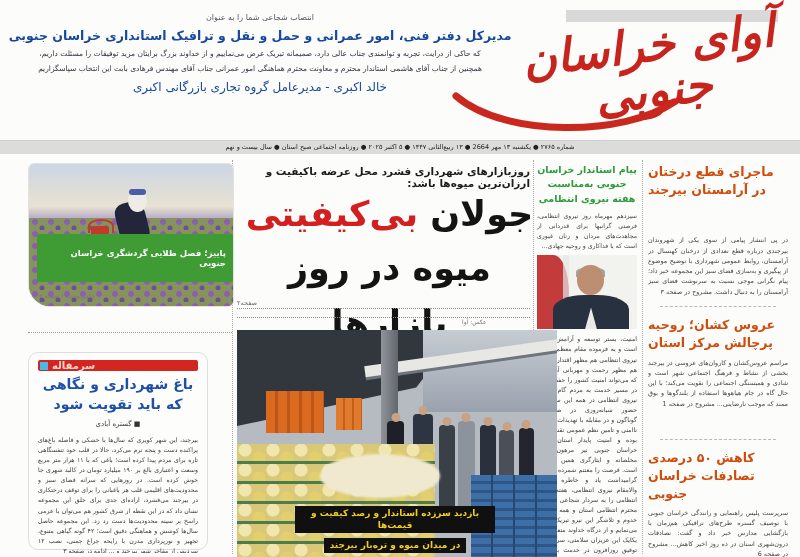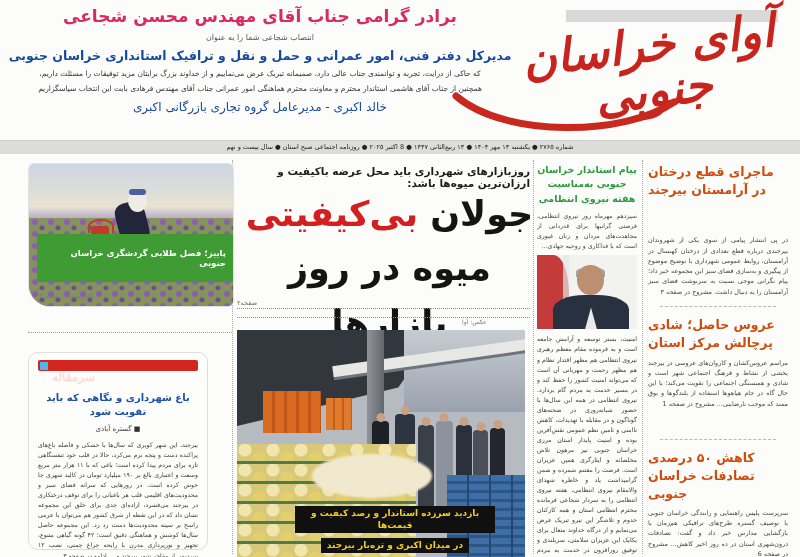--- a/index.html
+++ b/index.html
@@ -49,21 +49,21 @@
   
   .lead-kicker{left:237px;top:165px;width:293px;font-size:10.5px;font-weight:bold;color:#1c1c1c;
                text-align:right;}
   .lead-headline{left:237px;top:181px;width:293px;text-align:center;font-weight:bold;
                  font-size:35px;line-height:1.55;color:#141414;letter-spacing:-1px;}
   .hl-red{color:#d31f1f;}
   .lead-pageref{left:237px;top:299px;font-size:6.5px;color:#666;}
   .dotrule{width:293px;left:237px;border-top:1px dotted #8d8d8d;}
   .lead-credit{left:462px;top:318px;width:68px;font-size:6px;color:#777;text-align:left;}
   
-  .market{left:237px;top:330px;width:288px;height:227px;background:#b6bbc2;overflow:hidden;}
+  .market{left:237px;top:330px;width:320px;height:227px;background:#b6bbc2;overflow:hidden;}
   .mk-canopy{position:absolute;left:0;top:0;width:100%;height:46%;background:#32363d;
              clip-path:polygon(0 0,70% 0,56% 55%,0 92%);}
   .mk-sky{position:absolute;right:0;top:0;width:42%;height:36%;background:linear-gradient(180deg,#c7ccd2,#9aa2ae);}
   .mk-roof{position:absolute;right:-12px;top:22px;width:205px;height:11px;background:#e7e7e3;
            transform:rotate(-8deg);box-shadow:0 3px 0 #6e747c;}
   .mk-pillar{position:absolute;left:45%;top:0;width:17px;height:60%;background:linear-gradient(90deg,#90949a,#62666d);}
   .mk-cont1{position:absolute;left:9%;top:27%;width:58px;height:42px;background:
             repeating-linear-gradient(90deg,#d96a20 0 9px,#bf5617 9px 12px);}
   .mk-cont2{position:absolute;left:31%;top:30%;width:26px;height:32px;background:
             repeating-linear-gradient(90deg,#e07a2c 0 7px,#c45e1a 7px 9px);}
@@ -107,60 +107,59 @@
   .sf-capband{position:absolute;left:8px;bottom:24px;background:#3f9c35;color:#fff;font-size:8.5px;
               font-weight:bold;padding:14px 7px;border-radius:2px;}
   .sf-credit{position:absolute;left:10px;bottom:7px;font-size:6px;color:#777;}
   .left-dotrule{left:28px;top:332px;width:204px;border-top:1px dotted #9a9a9a;}
   
   .editorial{left:28px;top:352px;width:180px;height:198px;background:#fdfdfc;border:1px solid #ddd;
              border-radius:10px;padding:7px 9px;box-sizing:border-box;}
   .ed-band{position:relative;height:11px;background:#d32h;}
   .ed-band{position:relative;height:11px;background:#d3261f;border-radius:2px;}
   .ed-sq{position:absolute;left:2px;top:1.5px;width:8px;height:8px;background:#4db9e6;}
-  .ed-label{position:absolute;left:14px;top:12px;color:#ffd9d6;font-size:12px;font-weight:bold;line-height:11px;font-family:Liberation Serif, serif;}
-  .ed-title{font-size:10px;font-weight:bold;color:#1d50a8;text-align:center;margin-top:20px;line-height:1.4;}
+  .ed-label{position:absolute;left:14px;top:0;color:#ffd9d6;font-size:10px;font-weight:bold;line-height:11px;}
+  .ed-title{font-size:14px;font-weight:bold;color:#1d50a8;text-align:center;margin-top:4px;line-height:1.4;}
   .ed-byline{font-size:7px;color:#333;text-align:center;margin-top:6px;}
   .ed-body{font-size:6.2px;color:#3a3a3a;text-align:justify;line-height:1.62;margin-top:7px;
            height:118px;overflow:hidden;}
 </style>
 </head>
 <body>
 
 <div class="page">
 
   <div class="abs ad">
-    <div class="ad-l1">برادر گرامی جناب آقای مهندس محسن شجاعی</div>
     <div class="ad-l2">انتصاب شجاعی شما را به عنوان</div>
     <div class="ad-l3">مدیرکل دفتر فنی، امور عمرانی و حمل و نقل و ترافیک استانداری خراسان جنوبی</div>
     <div class="ad-l4">که حاکی از درایت، تجربه و توانمندی جناب عالی دارد، صمیمانه تبریک عرض می‌نماییم و از خداوند بزرگ برایتان مزید توفیقات را مسئلت داریم،</div>
     <div class="ad-l5">همچنین از جناب آقای هاشمی استاندار محترم و معاونت محترم هماهنگی امور عمرانی جناب آقای مهندس فرهادی بابت این انتخاب سپاسگزاریم</div>
     <div class="ad-l6">خالد اکبری - مدیرعامل گروه تجاری بازرگانی اکبری</div>
   </div>
 
   <div class="abs mh-bar"></div>
   <div class="abs mh-title">آوای خراسان جنوبی</div>
   <svg class="abs mh-swoosh" width="230" height="50" viewBox="0 0 230 50">
     <path d="M6,4 C55,46 175,44 224,10" stroke="#c8281e" stroke-width="7" fill="none" stroke-linecap="round"></path>
   </svg>
 
-  <div class="abs dateline">شماره ۲۷۶۵ ● یکشنبه ۱۳ مهر ۱۴۰۴ ● ۱۳ ربیع‌الثانی ۱۴۴۷ ● 8 اکتبر ۲۰۲۵ ● روزنامه اجتماعی صبح استان ● سال بیست و نهم</div>
+  <div class="abs dateline">شماره ۲۷۶۵ ● یکشنبه ۱۳ مهر 2664 ● ۱۳ ربیع‌الثانی ۱۴۴۷ ● ۵ اکتبر ۲۰۲۵ ● روزنامه اجتماعی صبح استان ● سال بیست و نهم</div>
 
   <div class="abs vsep" style="left:642px;"></div>
   <div class="abs vsep" style="left:533px;"></div>
   <div class="abs vsep" style="left:232px;"></div>
 
   <div class="abs sidebar">
     <div>
       <div class="sb-title">ماجرای قطع درختان در آرامستان بیرجند</div>
       <div class="sb-body" style="height:62px;margin-top:36px;">در پی انتشار پیامی از سوی یکی از شهروندان بیرجندی درباره قطع تعدادی از درختان کهنسال در آرامستان، روابط عمومی شهرداری با توضیح موضوع از پیگیری و به‌سازی فضای سبز این مجموعه خبر داد؛ پیام نگرانی موجی نسبت به سرنوشت فضای سبز آرامستان را به دنبال داشت. مشروح در صفحه ۳</div>
     </div>
     <div class="sb-div"></div>
     <div>
-      <div class="sb-title">عروس حاصل؛ شادی پرچالش مرکز استان</div>
+      <div class="sb-title">عروس کشان؛ روحیه پرچالش مرکز استان</div>
       <div class="sb-body" style="height:72px;">مراسم عروس‌کشان و کاروان‌های عروسی در بیرجند بخشی از نشاط و فرهنگ اجتماعی شهر است و شادی و همبستگی اجتماعی را تقویت می‌کند؛ با این حال گاه در جام هیاهوها استفاده از بلندگوها و بوق ممتد که موجب نارضایتی... مشروح در صفحه 1</div>
     </div>
     <div class="sb-div"></div>
     <div>
       <div class="sb-title">کاهش ۵۰ درصدی تصادفات خراسان جنوبی</div>
       <div class="sb-body" style="height:50px;">سرپرست پلیس راهنمایی و رانندگی خراسان جنوبی با توصیف گستره طرح‌های ترافیکی هم‌زمان با بازگشایی مدارس خبر داد و گفت: تصادفات درون‌شهری استان در ده روز اخیر کاهش... مشروح در صفحه 6</div>
     </div>
     <div class="sb-div"></div>
     <div>
       <div class="sb-title">وعده افزایش مزد ۱۴۰۵ کارگران، بالاتر از نورم</div>
@@ -176,21 +175,21 @@
       <div class="gp-stripe"></div>
       <div class="gp-shoulders"></div>
       <div class="gp-shirt"></div>
       <div class="gp-hair"></div>
       <div class="gp-head"></div>
     </div>
     <div class="gov-body">امنیت، بستر توسعه و آرامش جامعه است و به فرموده مقام معظم رهبری نیروی انتظامی هم مظهر اقتدار نظام و هم مظهر رحمت و مهربانی آن است که می‌تواند امنیت کشور را حفظ کند و در مسیر خدمت به مردم گام بردارد. نیروی انتظامی در همه این سال‌ها با حضور شبانه‌روزی در صحنه‌های گوناگون و در مقابله با تهدیدات، کاهش ناامنی و تامین نظم عمومی نقش‌آفرین بوده و امنیت پایدار استان مرزی خراسان جنوبی نیز مرهون تلاش مخلصانه و ایثارگری همین عزیزان است. فرصت را مغتنم شمرده و ضمن گرامیداشت یاد و خاطره شهدای والامقام نیروی انتظامی، هفته نیروی انتظامی را به سردار شجاعی فرمانده محترم انتظامی استان و همه کارکنان خدوم و تلاشگر این نیرو تبریک عرض می‌نمایم و از درگاه خداوند متعال برای یکایک این عزیزان سلامتی، سربلندی و توفیق روزافزون در خدمت به مردم شریف استان را مسئلت دارم. امید است با حضور هوشمندانه این عزیزان در برقراری امنیت، نظم و انضباط اجتماعی در شهرها و روستاها و پایش دقیق‌تر مسیرهای مرزی استان، مردم در آرامش کامل به زندگی و تلاش خود ادامه دهند و از درگاه خداوند متعال برای همه خادمان امنیت، سلامت و سعادت آرزومندم.</div>
 
   </div>
 
-  <div class="abs lead-kicker">روزبازارهای شهرداری باید محل عرضه باکیفیت و ارزان‌ترین میوه‌ها باشد:</div>
+  <div class="abs lead-kicker">روزبازارهای شهرداری فشرد محل عرضه باکیفیت و ارزان‌ترین میوه‌ها باشد:</div>
   <h1 class="abs lead-headline" style="margin:6px;"><span>جولان </span><span class="hl-red">بی‌کیفیتی</span><br><span>میوه در روز بازارها</span></h1>
   <div class="abs lead-pageref">صفحه۲</div>
   <div class="abs dotrule" style="top:308px;"></div>
   <div class="abs dotrule" style="top:317px;"></div>
   <div class="abs lead-credit">عکس: آوا</div>
 
   <div class="abs market">
     <div class="mk-canopy"></div>
     <div class="mk-sky"></div>
     <div class="mk-roof"></div>
@@ -202,21 +201,21 @@
     <div class="fig" style="left:63%;top:42%;width:16px;height:84px;background:#3a4048;"></div>
     <div class="fig" style="left:69%;top:40%;width:17px;height:96px;background:#8d939d;"></div>
     <div class="fig" style="left:76%;top:42%;width:16px;height:88px;background:#2a303c;"></div>
     <div class="fig" style="left:82%;top:44%;width:15px;height:80px;background:#4a4f58;"></div>
     <div class="fig" style="left:88%;top:43%;width:15px;height:82px;background:#23262e;"></div>
     <div class="mk-fruit"></div>
     <div class="mk-mound"></div>
     <div class="mk-blue"></div>
     <div class="mk-cap">
       <span>بازدید سرزده استاندار و رصد کیفیت و قیمت‌ها</span><br>
-      <span>در میدان اکبری و تره‌بار بیرجند</span>
+      <span>در میدان میوه و تره‌بار بیرجند</span>
     </div>
   </div>
 
   <div class="abs saffron-card">
     <div class="sf-photo">
       <div class="sf-field"></div>
       <div class="sf-bucket"></div>
       <div class="sf-torso"></div>
       <div class="sf-scarf"></div>
       <div class="sf-band"></div>

